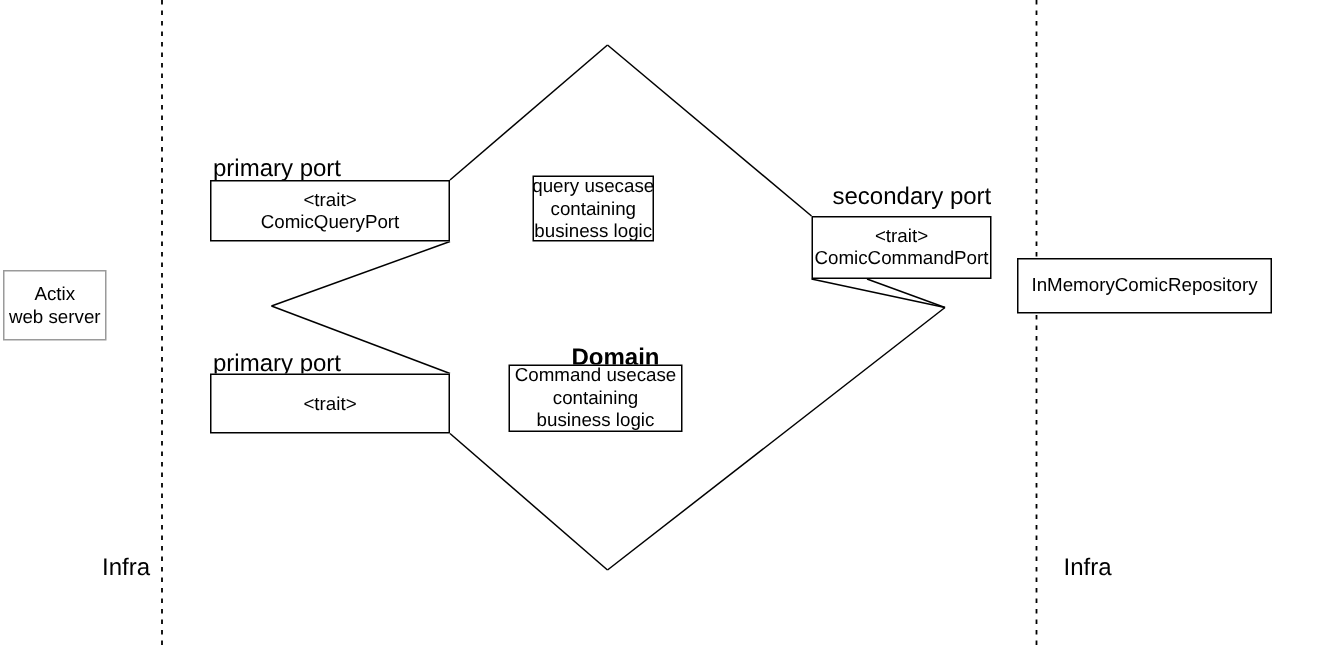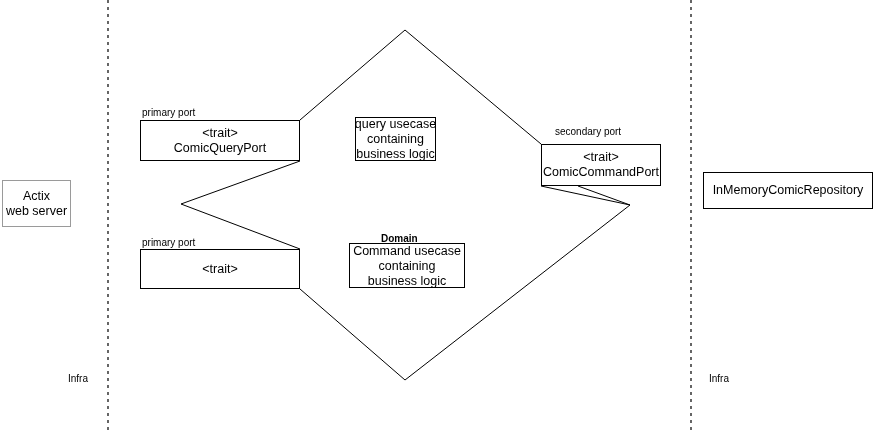--- a/index.html
+++ b/index.html
@@ -41,26 +41,26 @@
 
   #actix-box {
     left: 2px; top: 180px; width: 69px; height: 47px;
     border: 1px solid #9a9a9a;
     box-shadow: 1px 1px 0 0 #ffffff;
   }
   #comic-query-port-box { left: 140px; top: 120px; width: 160px; height: 41px; }
   #comic-command-port-box { left: 140px; top: 249px; width: 160px; height: 40px; }
   #comic-repository-box { left: 541px; top: 144px; width: 120px; height: 42px; }
   #query-usecase-box { left: 355px; top: 117px; width: 81px; height: 44px; }
-  #command-usecase-box { left: 349px; top: 243px; width: 116px; height: 45px; justify-content: space-between; }
-  #inmemory-repo-box { left: 703px; top: 172px; width: 170px; height: 37px; }
+  #command-usecase-box { left: 339px; top: 243px; width: 116px; height: 45px; }
+  #inmemory-repo-box { left: 678px; top: 172px; width: 170px; height: 37px; }
 
   .plain-label {
     position: absolute;
-    font-size: 10px;
+    font-size: 16px;
     line-height: 14px;
     color: #000000;
     white-space: nowrap;
   }
   #label-primary-port-query { left: 142px; top: 106px; }
   #label-primary-port-command { left: 142px; top: 236px; }
   #label-secondary-port { left: 543px; top: 125px; margin-left: 12px; }
   #label-domain { left: 381px; top: 197px; font-weight: bold; margin-top: 35px; }
   #label-infra-left { left: 68px; top: 372px; }
   #label-infra-right { left: 709px; top: 372px; }

